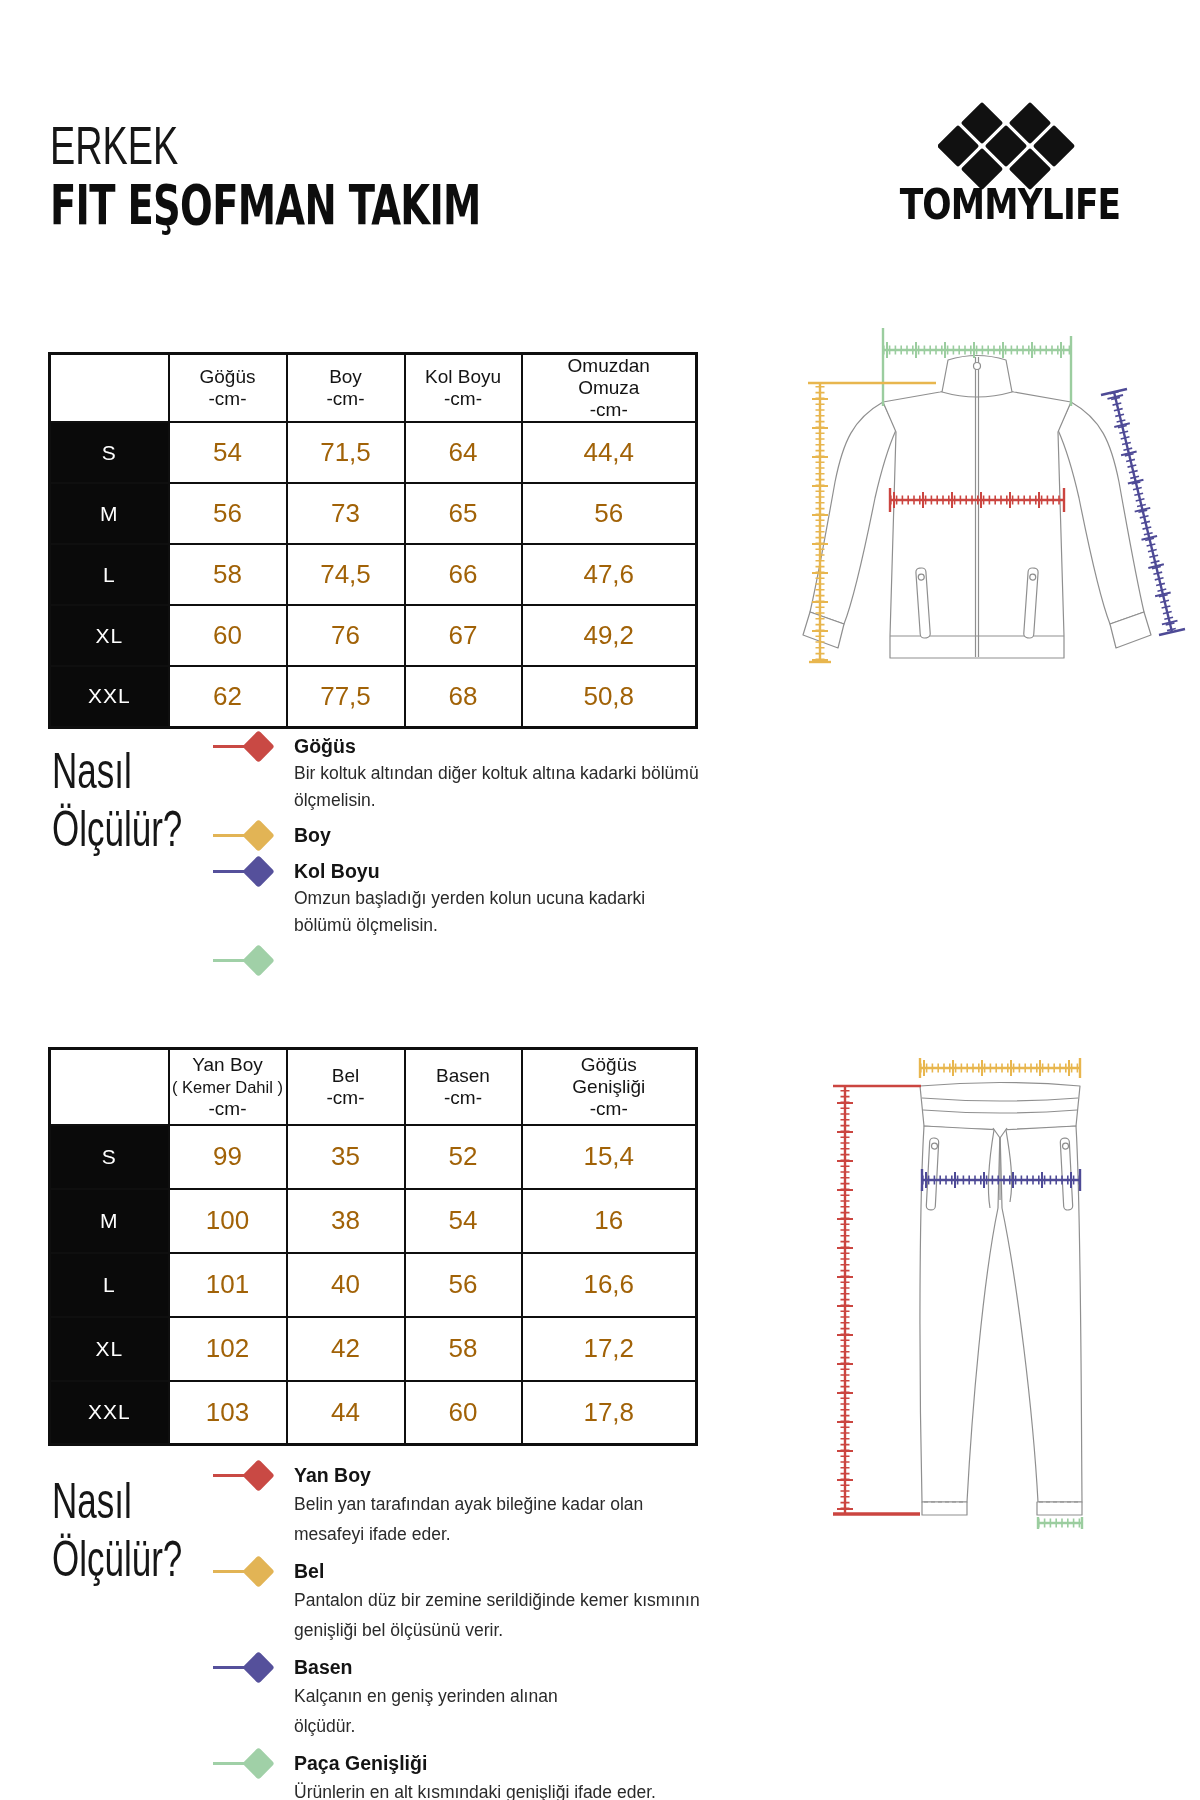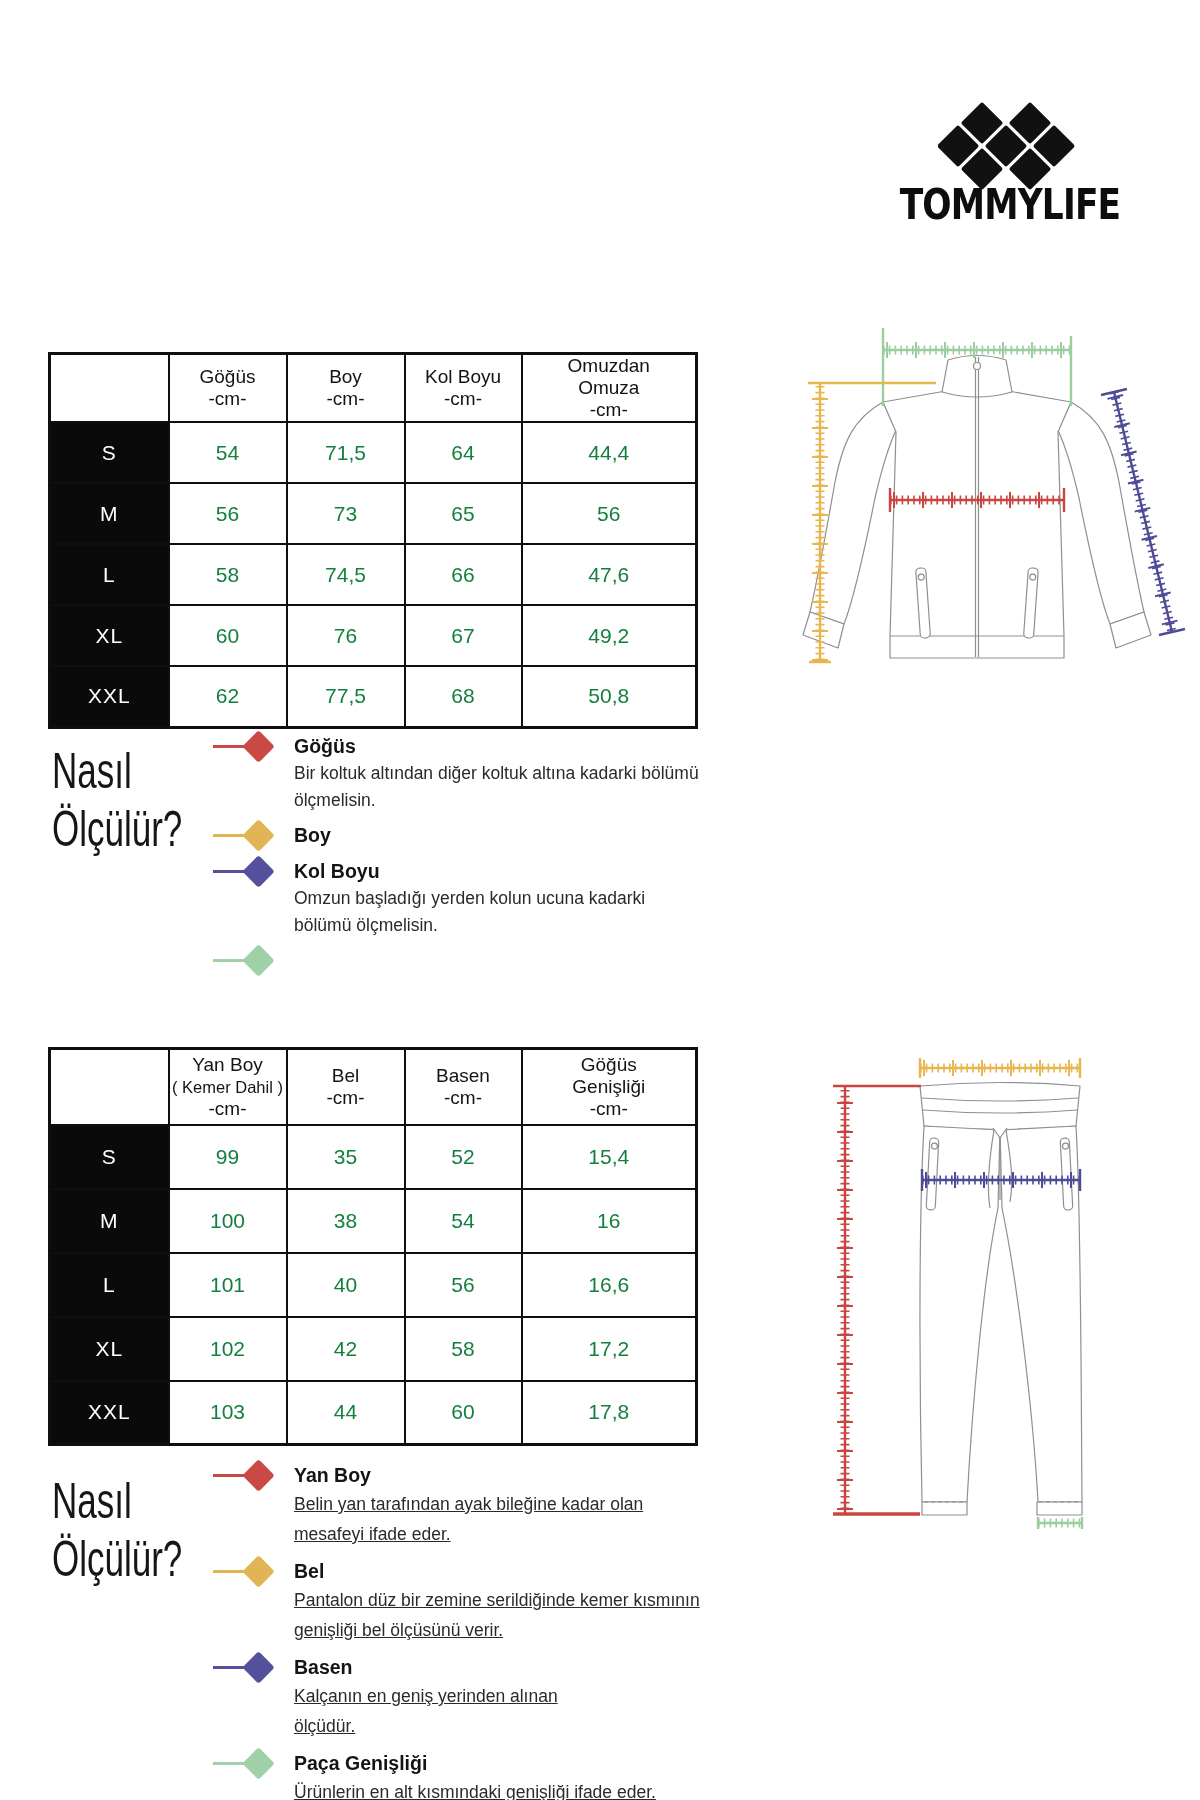--- a/index.html
+++ b/index.html
@@ -19,21 +19,21 @@
 
   
   table.size-table { position:absolute; border-collapse:collapse; table-layout:fixed; width:647px;
                      border:3px solid #0f0f0f; }
   table.size-table td, table.size-table th { border:2px solid #0f0f0f; text-align:center; vertical-align:middle;
                      font-weight:400; }
   .t1 { left:48px; top:352px; }
   .t2 { left:48px; top:1047px; }
   th.hdr { font-size:19px; line-height:22px; color:#141414; background:#fff; }
   th.hdr .small { font-size:16.5px; }
-  td.val { font-size:21px; color:#15803d; }
+  td.val { font-size:26px; color:#a16207; }
   .beden-col { background:#0a0a0a; color:#fff !important; font-size:20px; }
   td.beden-col { font-size:21px; letter-spacing:1px; }
   .t1 tr.hrow { height:68px; } .t1 tr.drow { height:61px; }
   .t2 tr.hrow { height:76px; } .t2 tr.drow { height:64px; }
 
   
   .measure-heading { position:absolute; font-size:50px; font-weight:400; color:#161616; line-height:58px;
                      transform:scaleX(0.70); transform-origin:left top; white-space:nowrap; }
   .mh1 { left:52px; top:742px; }
   .mh2 { left:52px; top:1472px; }
@@ -43,21 +43,21 @@
   .mi { display:flex; gap:17px; margin-bottom:9px; }
   .marker { display:flex; align-items:center; height:27px; flex:0 0 64px; }
   .mline { width:36px; height:3px; }
   .mdiamond { width:23px; height:23px; transform:rotate(45deg); margin-left:-2px; border-radius:3px; }
   .c-red    .mline, .c-red    .mdiamond { background:#C94944; }
   .c-yellow .mline, .c-yellow .mdiamond { background:#E2B455; }
   .c-purple .mline, .c-purple .mdiamond { background:#55509B; }
   .c-green  .mline, .c-green  .mdiamond { background:#A0D0A7; }
   .mlabel { font-size:19.5px; font-weight:700; color:#141414; line-height:27px; }
   .mdesc  { font-size:17.5px; color:#2a2a2a; line-height:26.5px; }
-  .lg2 .mdesc { line-height:30px;text-decoration:underline; }
+  .lg2 .mdesc { line-height:30px; }
   .w470 { max-width:470px; } .w450 { max-width:450px; } .w390 { max-width:390px; }
   .w400 { max-width:400px; } .w460 { max-width:460px; } .w300 { max-width:300px; } .w600 { max-width:600px; }
 
   
   .diagram { position:absolute; }
   .garment path, .garment rect, .garment line, .garment circle {
       stroke:#8f8f8f; stroke-width:1.2; fill:#fff; stroke-linejoin:round; }
   .garment line, .garment .noline { fill:none; }
   .dash { stroke:#aaa; stroke-dasharray:4 3; fill:none; }
   .rl { fill:none; }
@@ -68,20 +68,24 @@
   .g-red    { stroke:#CB4540; }
   .g-yellow { stroke:#E8B64E; }
   .g-purple { stroke:#4E4A96; }
   .g-green  { stroke:#9BCD9F; }
 </style>
 </head>
 <body>
 
 <div class="canvas">
 
+  <div class="title-block">
+    <div class="title-light">ERKEK</div>
+    <div class="title-bold">FIT EŞOFMAN TAKIM</div>
+  </div>
 
   <svg class="logo-svg" width="138" height="90" viewBox="0 0 138 90">
     <g fill="#111">
       <rect x="29" y="6" width="30" height="30" rx="2" transform="rotate(45 44 21)"></rect>
       <rect x="77" y="6" width="30" height="30" rx="2" transform="rotate(45 92 21)"></rect>
       <rect x="5" y="29" width="30" height="30" rx="2" transform="rotate(45 20 44)"></rect>
       <rect x="53" y="29" width="30" height="30" rx="2" transform="rotate(45 68 44)"></rect>
       <rect x="101" y="29" width="30" height="30" rx="2" transform="rotate(45 116 44)"></rect>
       <rect x="29" y="52" width="30" height="30" rx="2" transform="rotate(45 44 67)"></rect>
       <rect x="77" y="52" width="30" height="30" rx="2" transform="rotate(45 92 67)"></rect>

